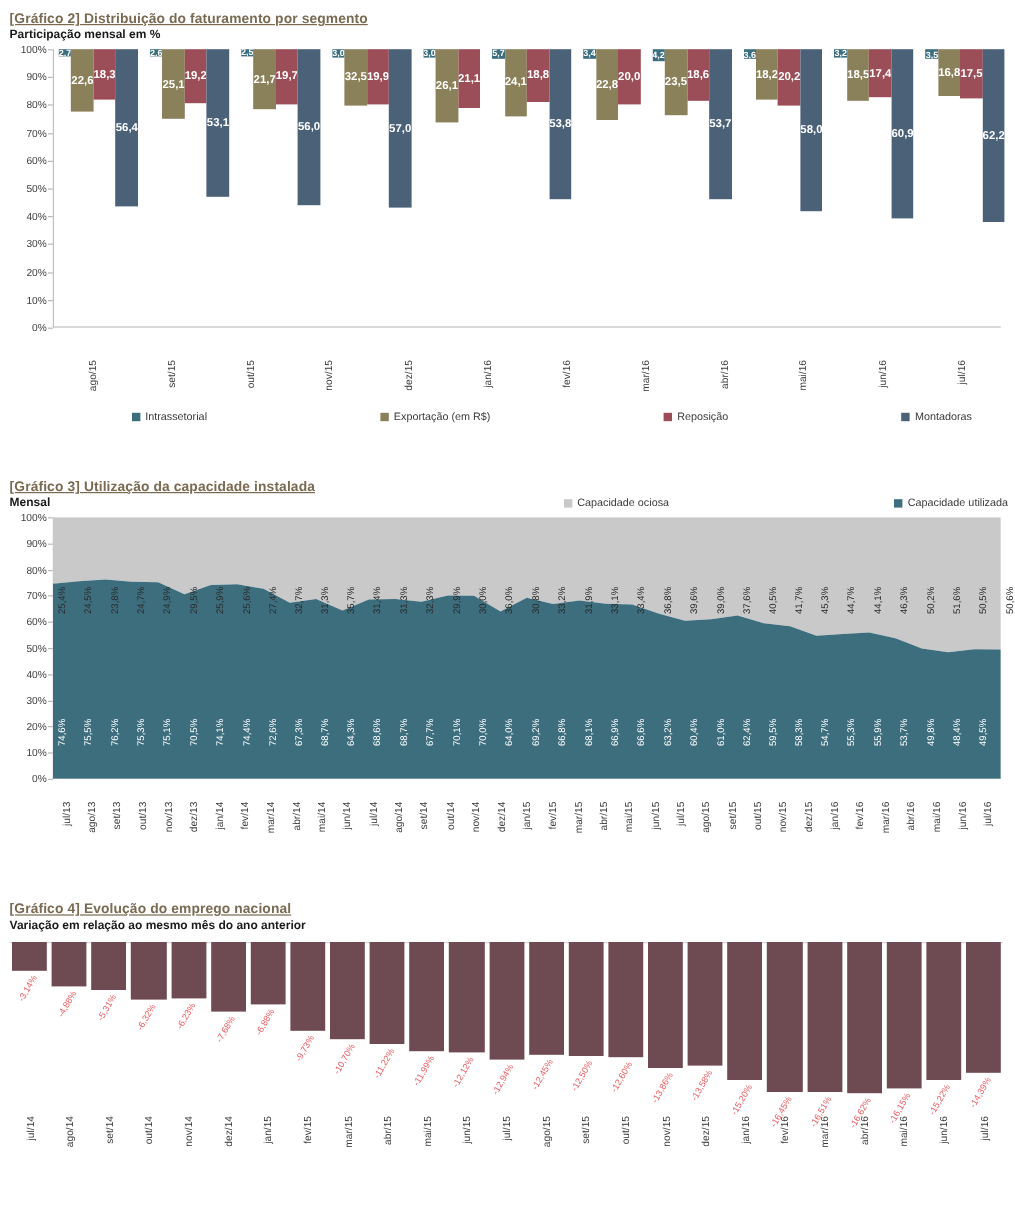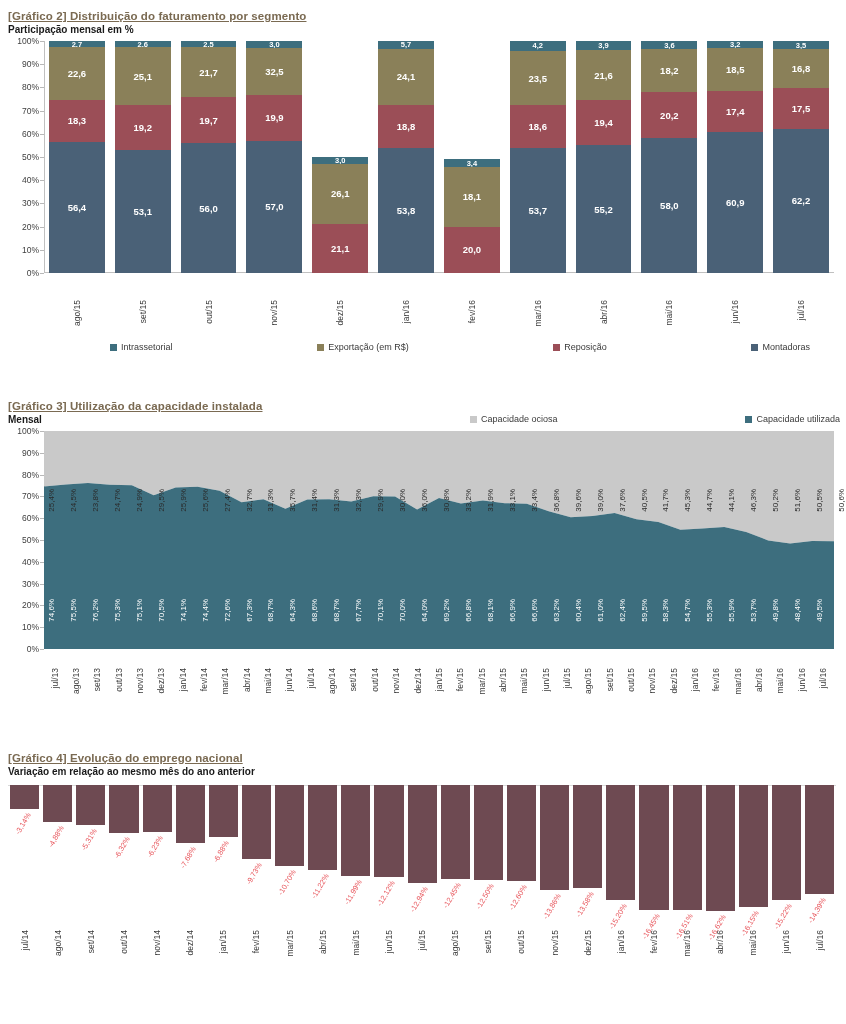--- a/index.html
+++ b/index.html
@@ -44,21 +44,21 @@
   }
   .ygrid-lab {
     position:absolute; right:100%; margin-right:5px;
     transform:translateY(-50%);
     font-size:8.5px; color:#404040; white-space:nowrap;
   }
   .ytick { position:absolute; right:100%; width:4px; height:1px; background:#b8b8b8; }
   .c2-axisline { position:absolute; left:0; top:0; bottom:0; width:1px; background:#c0c0c0; }
   .c2-baseline { position:absolute; left:0; right:0; bottom:0; height:1px; background:#c0c0c0; }
   .bars { position:absolute; inset:0; display:flex; }
-  .barcol { flex:1 1 0; display:flex; flex-direction:column; justify-content:flex-end;
+  .barcol { flex:1 1 0; display:flex; justify-content:flex-end;
             align-items:stretch; padding:0 5px; }
   .seg { display:flex; align-items:center; justify-content:center;
          color:#fff; font-size:9.5px; font-weight:700; overflow:hidden; }
   .seg.tiny { font-size:7.5px; font-weight:600; }
   .s-intra { background:#3d6e7e; }
   .s-exp   { background:#8a8059; }
   .s-rep   { background:#9b4e57; }
   .s-mont  { background:#4a6177; }
 
   .xlabels { position:absolute; left:44px; width:790px; display:flex; }
@@ -169,34 +169,28 @@
             <div class="seg s-rep" title="Reposição" style="height: 21.1%;">21,1</div>
           </div>
           <div class="barcol">
             <div class="seg s-intra tiny" title="Intrassetorial" style="height: 3.3%;">5,7</div>
             <div class="seg s-exp" title="Exportação (em R$)" style="height: 24.1%;">24,1</div>
             <div class="seg s-rep" title="Reposição" style="height: 18.8%;">18,8</div>
             <div class="seg s-mont" title="Montadoras" style="height: 53.8%;">53,8</div>
           </div>
           <div class="barcol">
             <div class="seg s-intra tiny" title="Intrassetorial" style="height: 3.4%;">3,4</div>
-            <div class="seg s-exp" title="Exportação (em R$)" style="height: 25.6%;">18,1</div>
+            <div class="seg s-exp" title="Exportação (em R$)" style="height: 25.6%;">22,8</div>
             <div class="seg s-rep" title="Reposição" style="height: 20%;">20,0</div>
           </div>
           <div class="barcol">
             <div class="seg s-intra tiny" title="Intrassetorial" style="height: 4.2%;">4,2</div>
             <div class="seg s-exp" title="Exportação (em R$)" style="height: 23.5%;">23,5</div>
             <div class="seg s-rep" title="Reposição" style="height: 18.6%;">18,6</div>
             <div class="seg s-mont" title="Montadoras" style="height: 53.7%;">53,7</div>
-          </div>
-          <div class="barcol">
-            <div class="seg s-intra tiny" title="Intrassetorial" style="height: 3.9%;">3,9</div>
-            <div class="seg s-exp" title="Exportação (em R$)" style="height: 21.6%;">21,6</div>
-            <div class="seg s-rep" title="Reposição" style="height: 19.4%;">19,4</div>
-            <div class="seg s-mont" title="Montadoras" style="height: 55.2%;">55,2</div>
           </div>
           <div class="barcol">
             <div class="seg s-intra tiny" title="Intrassetorial" style="height: 3.6%;">3,6</div>
             <div class="seg s-exp" title="Exportação (em R$)" style="height: 18.2%;">18,2</div>
             <div class="seg s-rep" title="Reposição" style="height: 20.2%;">20,2</div>
             <div class="seg s-mont" title="Montadoras" style="height: 58%;">58,0</div>
           </div>
           <div class="barcol">
             <div class="seg s-intra tiny" title="Intrassetorial" style="height: 3.2%;">3,2</div>
             <div class="seg s-exp" title="Exportação (em R$)" style="height: 18.5%;">18,5</div>

